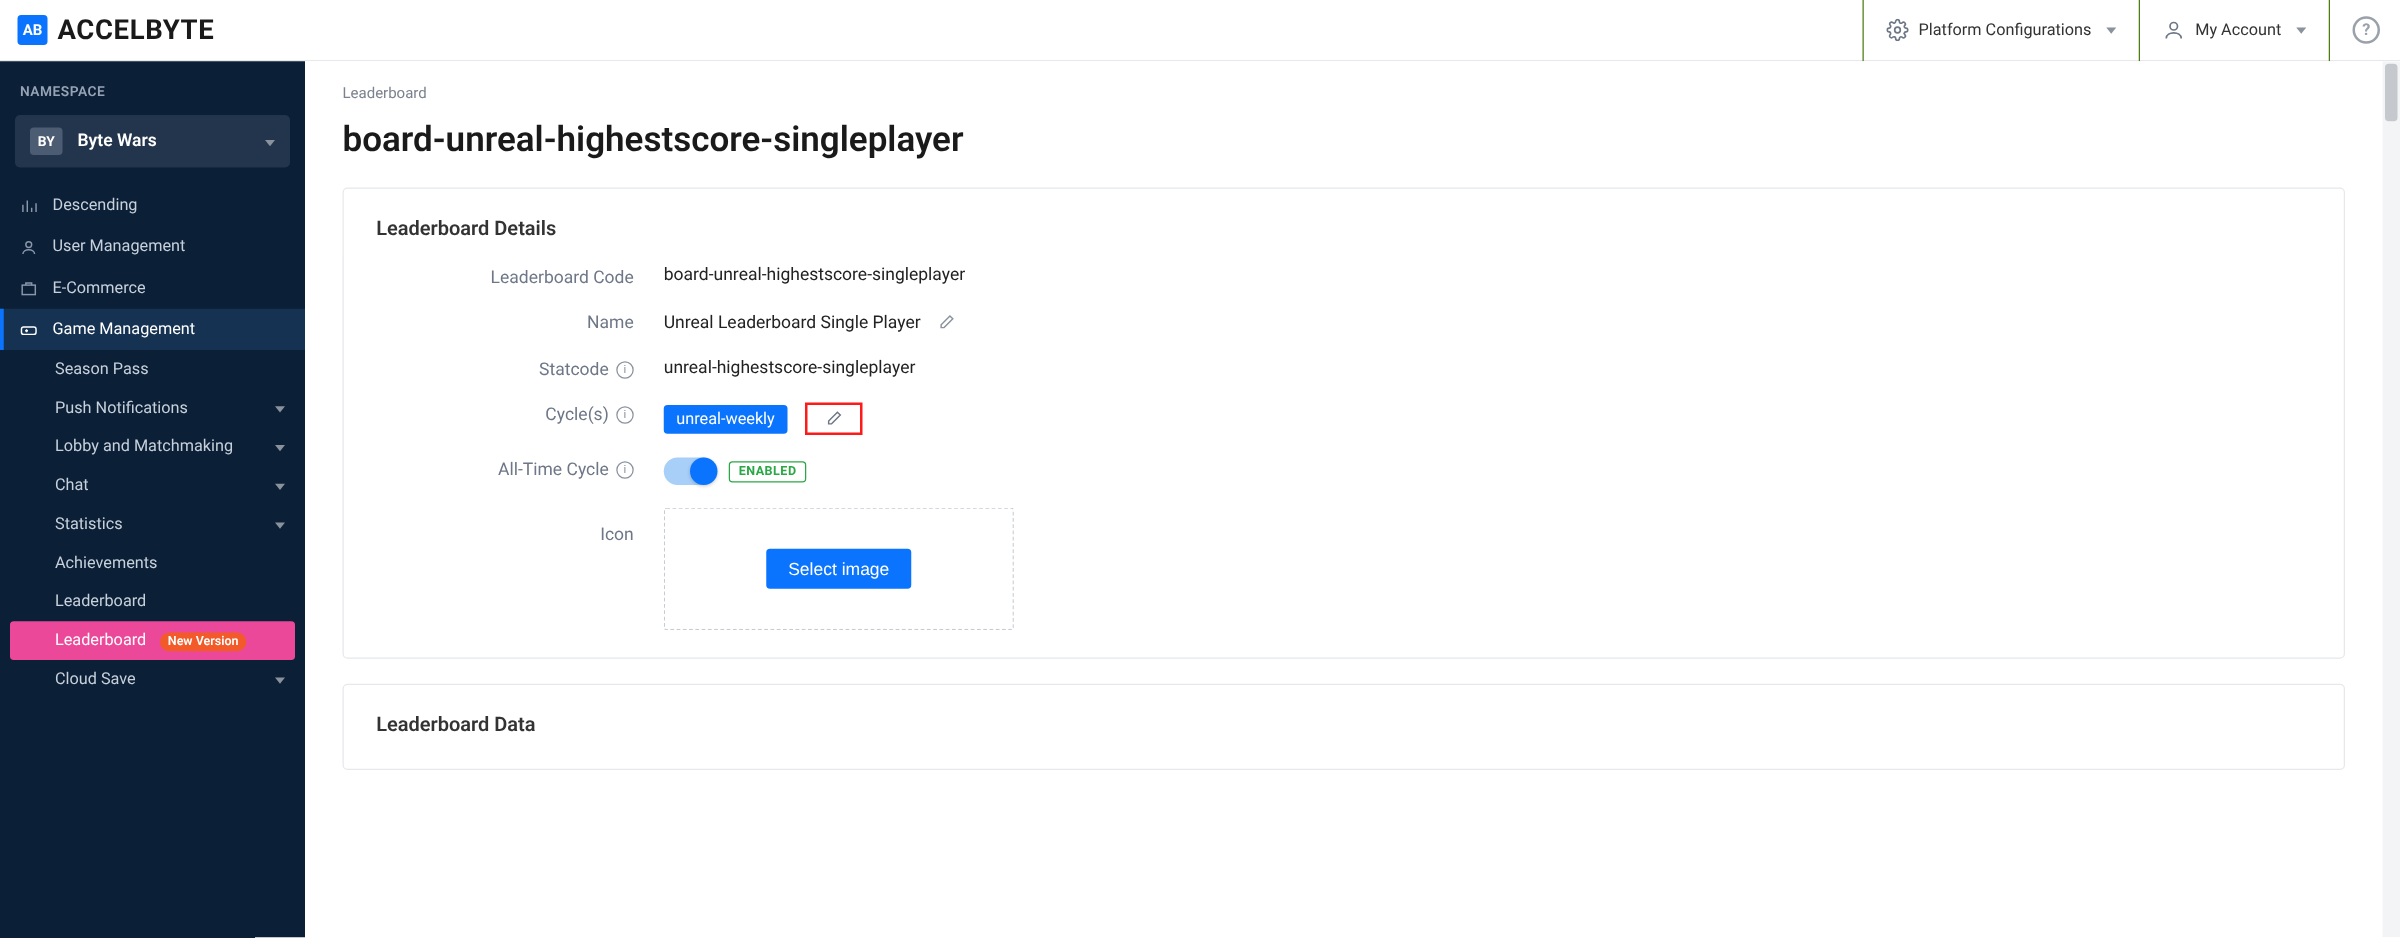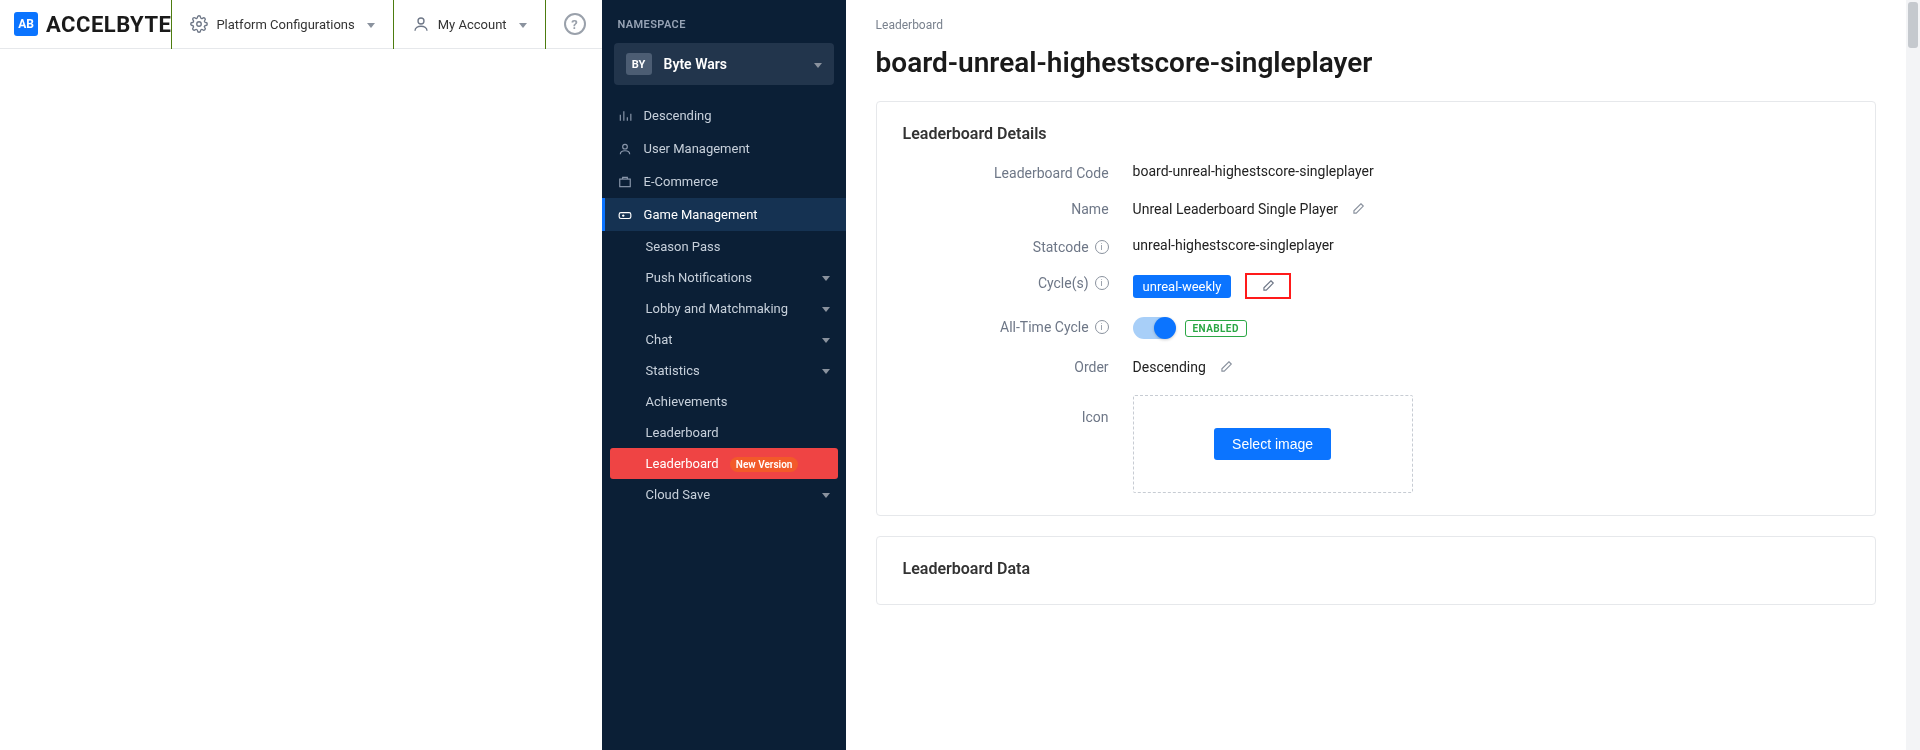--- a/index.html
+++ b/index.html
@@ -1,17 +1,17 @@
 <!DOCTYPE html>
 <html><head>
 <meta charset="utf-8">
 <style>
   * { box-sizing: border-box; margin: 0; padding: 0; }
   body { font-family: -apple-system, BlinkMacSystemFont, "Segoe UI", Roboto, sans-serif; background: #fff; color: #1a1a1a; height: 750px; width: 1920px; overflow: hidden; }
-  .app { display: flex; flex-direction: row; height: 100%; }
+  .app { display: flex; flex-direction: column; height: 100%; }
   
   .topbar { display: flex; align-items: center; justify-content: space-between; height: 49px; border-bottom: 1px solid #e6e8eb; padding: 0 16px 0 14px; }
   .brand { display: flex; align-items: center; gap: 8px; }
   .brand-logo { width: 24px; height: 24px; background: #0b74ff; color: #fff; font-size: 12px; font-weight: 700; display: flex; align-items: center; justify-content: center; border-radius: 3px; }
   .brand-name { font-weight: 700; font-size: 22px; letter-spacing: 0.5px; }
   .topbar-right { display: flex; align-items: center; gap: 0; }
   .topbar-item { display: flex; align-items: center; gap: 8px; padding: 0 18px; height: 49px; border-left: 1px solid #4d7c0f; font-size: 13px; color: #333; cursor: pointer; }
   .topbar-help { padding: 0 0 0 18px; }
   .icon-help { width: 22px; height: 22px; border: 2px solid #9aa1ab; border-radius: 50%; display: flex; align-items: center; justify-content: center; color: #9aa1ab; font-size: 13px; font-weight: bold; }
   
@@ -22,21 +22,21 @@
   .ns-picker { margin: 0 12px 14px; background: #22354c; border-radius: 4px; display: flex; align-items: center; padding: 10px 12px; cursor: pointer; }
   .ns-badge { width: 26px; height: 22px; background: #4c5d73; color: #fff; font-size: 11px; font-weight: 700; display: flex; align-items: center; justify-content: center; border-radius: 3px; margin-right: 12px; }
   .ns-name { font-size: 14px; font-weight: 600; color: #fff; flex: 1; }
   .ns-chevron { color: #9aa6b8; }
   .nav-item { display: flex; align-items: center; padding: 9px 16px; font-size: 13px; cursor: pointer; gap: 12px; color: #c7d0db; }
   .nav-item.active { background: #153252; color: #fff; border-left: 3px solid #0b74ff; padding-left: 13px; }
   .nav-item .nav-icon { width: 14px; display: flex; justify-content: center; color: #8a97ab; }
   .nav-item.active .nav-icon { color: #fff; }
   .sub-item { display: flex; align-items: flex-end; justify-content: space-between; padding: 8px 16px 8px 44px; font-size: 13px; cursor: pointer; color: #c7d0db; }
   .sub-item.indent2 { padding-left: 44px; }
-  .sub-item.selected { background: #ef4444; color: #fff; border-radius: 3px; margin: 0 8px; padding-left: 36px; }
+  .sub-item.selected { background: #ec4899; color: #fff; border-radius: 3px; margin: 0 8px; padding-left: 36px; }
   .badge-new { background: #f25a2a; color: #fff; font-size: 10px; padding: 2px 6px; border-radius: 8px; margin-left: 8px; font-weight: 600; }
   .sub-chevron { color: #8a97ab; font-size: 12px; }
   
   .main { flex: 1; display: flex; flex-direction: column; background: #fff; overflow-y: auto; position: relative; }
   .scrollbar-gutter { position: absolute; right: 0; top: 0; bottom: 0; width: 14px; background: #f3f4f6; }
   .scrollbar-thumb { position: absolute; right: 2px; top: 2px; width: 10px; height: 46px; background: #c5c9ce; border-radius: 3px; }
   .main-inner { padding: 18px 30px 24px 30px; margin-right: 14px; }
   .breadcrumb { font-size: 12px; color: #7a828e; margin-bottom: 14px; }
   .page-title { font-size: 28px; font-weight: 600; margin-bottom: 22px; }
   .card { border: 1px solid #e6e8eb; border-radius: 4px; padding: 22px 26px; margin-bottom: 20px; }
@@ -234,31 +234,20 @@
               <span class="info-icon">i</span>
             </div>
             <div class="detail-value">
               <div class="toggle toggle-track-light">
                 <div class="toggle-knob"></div>
               </div>
               <span class="status-enabled">ENABLED</span>
             </div>
           </div>
 
-          <div class="detail-row">
-            <div class="detail-label">Order</div>
-            <div class="detail-value">
-              <span>Descending</span>
-              <span class="edit-btn">
-                <svg class="pencil" viewBox="0 0 24 24" fill="none" stroke="currentColor" stroke-width="2">
-                    <path d="M17 3l4 4-12 12H5v-4L17 3z"></path>
-                  </svg>
-              </span>
-            </div>
-          </div>
 
           <div class="detail-row icon-row" style="margin-bottom:0">
             <div class="detail-label" style="align-self:flex-start;padding-top:14px">Icon</div>
             <div class="detail-value">
               <div class="img-dropzone">
                 <button class="btn-primary">Select image</button>
               </div>
             </div>
           </div>
         </div>

